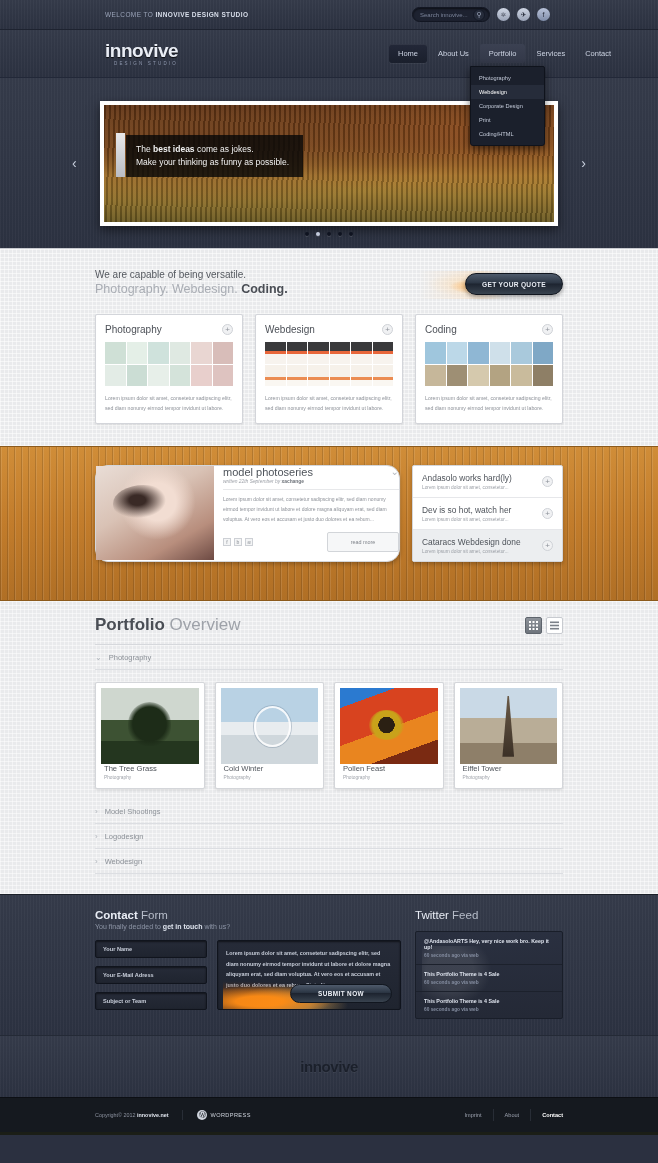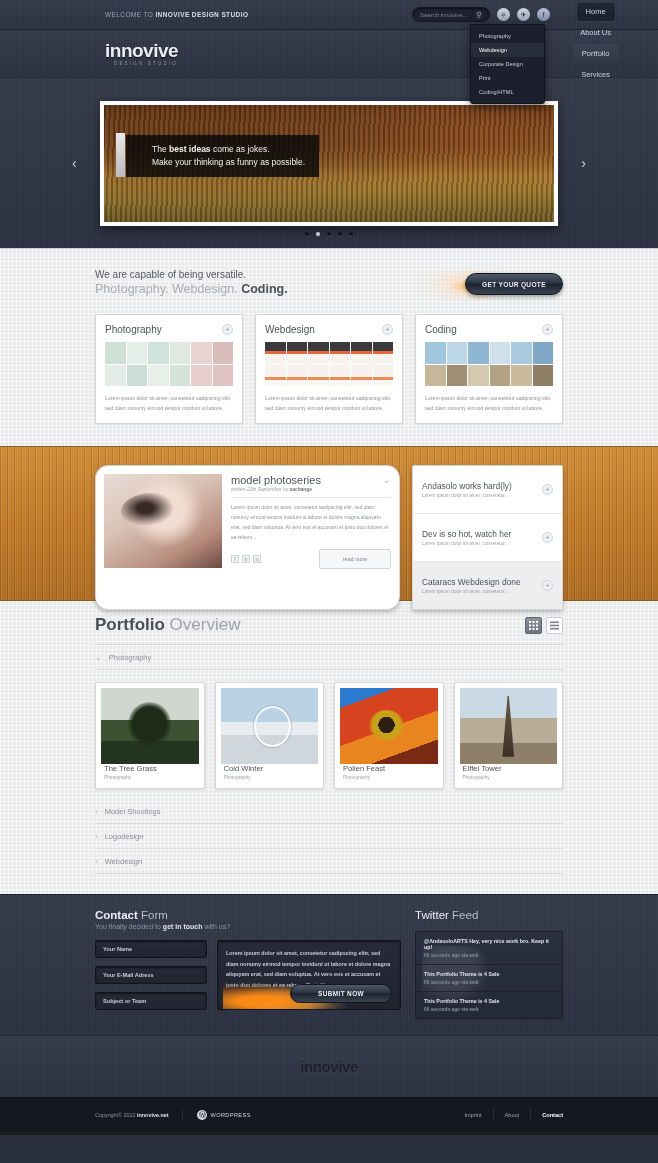--- a/index.html
+++ b/index.html
@@ -39,21 +39,21 @@
   .soc.s2{ background:linear-gradient(180deg,#cfd6e4,#9aa3b7); }
   .soc.s3{ background:linear-gradient(180deg,#b9c3da,#7f8ca8); }
 
   
   .header{ height:48px; display:flex; align-items:center; padding:0 20px 0 105px;
            border-bottom:1px solid #20slot; position:relative; }
   .header{ border-bottom:1px solid #222838; }
   .logo{ color:#e9edf5; font-size:19px; font-weight:bold; letter-spacing:-.5px; line-height:1;
          text-shadow:0 1px 1px rgba(0,0,0,.8); }
   .logo-sub{ font-size:4.5px; letter-spacing:2.2px; color:#8e97ad; text-align:right; margin-top:1px;}
-  nav{ margin-left:auto; display:flex; align-items:center; gap:2px; padding-right:18px; position:relative;flex-direction:column;}
+  nav{ margin-left:auto; display:flex; align-items:center; gap:2px; padding-right:18px; position:relative;}
   nav a{ font-size:7.5px; color:#ccd3e2; text-decoration:none; padding:5px 9px; border-radius:3px;
          white-space:nowrap; }
   nav a.active{ background:linear-gradient(180deg,#232838,#1a1f2c); box-shadow:inset 0 1px 0 rgba(255,255,255,.07),0 1px 0 rgba(255,255,255,.05);}
   nav a.open{ background:linear-gradient(180deg,#3b4152,#333848); }
   .dropdown{ position:absolute; top:22px; left:calc(100% - 168px); width:75px; background:#1b202c;
              border:1px solid #0f131c; border-radius:0 2px 3px 3px; box-shadow:0 3px 8px rgba(0,0,0,.55);
              padding:4px 0; z-index:30;}
   .dropdown .item{ font-size:5.6px; color:#c5ccdb; padding:4px 8px; }
   .dropdown .item.hl{ background:#262c3a; color:#fff; }
 
@@ -65,21 +65,21 @@
                 box-shadow:0 4px 10px rgba(0,0,0,.5); }
   .slide{ width:100%; height:100%; position:relative; overflow:hidden;
           background:
             radial-gradient(ellipse at 20% 30%, #6b3a18 0%, rgba(107,58,24,0) 55%),
             radial-gradient(ellipse at 80% 25%, #8a4a1c 0%, rgba(138,74,28,0) 50%),
             linear-gradient(180deg,#5a2f12 0%, #8d5a20 35%, #b98a32 60%, #6b5a22 100%);}
   .slide:after{ content:""; position:absolute; inset:0;
     background:repeating-linear-gradient(92deg, rgba(0,0,0,.22) 0 2px, rgba(255,255,255,.05) 2px 5px);}
   .caption{ position:absolute; left:22px; top:30px; background:rgba(8,8,8,.82); color:#f2f2f2;
             padding:8px 14px 8px 10px; z-index:3; }
-  .caption .l{ font-size:8.5px; line-height:1.55; white-space:nowrap;margin-left:16px;}
+  .caption .l{ font-size:8.5px; line-height:1.55; white-space:nowrap;}
   .cap-bar{ position:absolute; left:12px; top:28px; width:9px; height:44px;
             background:linear-gradient(180deg,#e8e8ea,#b9bcc4); z-index:4;}
   .dots{ position:absolute; bottom:12px; left:0; right:0; display:flex; justify-content:center; gap:7px;}
   .dot{ width:4px;height:4px;border-radius:50%;background:#0f1320; box-shadow:0 1px 0 rgba(255,255,255,.12);}
   .dot.on{ background:#c4ccdd; }
 
   
   .light{ background:#e9eaec;
     background-image:repeating-linear-gradient(0deg, rgba(255,255,255,.55) 0 1px, rgba(0,0,0,0) 1px 4px),
                      repeating-linear-gradient(90deg, rgba(255,255,255,.5) 0 1px, rgba(0,0,0,0) 1px 4px);
@@ -134,21 +134,21 @@
     background-color:#c8822f;
     background-image:
       repeating-linear-gradient(90deg, rgba(0,0,0,.14) 0 1px, rgba(255,255,255,.10) 1px 2px, rgba(0,0,0,0) 2px 7px),
       linear-gradient(180deg,#d08d38 0%, #c27c2b 50%, #b06f25 100%);
     border-top:1px solid #8c5a1c; border-bottom:1px solid #8c5a1c;}
   .blogheads{ display:flex; }
   .bh{ font-size:11px; color:#f6e3cd; text-shadow:0 1px 1px rgba(0,0,0,.35); }
   .bh b{ color:#fff; font-weight:bold;}
   .bh.right{ margin-left:auto; margin-right:45px;}
   .blogrow{ display:flex; gap:12px; margin-top:8px; }
-  .entry{ width:305px; background:#fff; border:1px solid #d4d6da; border-radius:13px; padding:8px;
+  .entry{ width:305px; background:#fff; border:1px solid #d4d6da; border-radius:13px; padding:0;
           display:flex; gap:9px; box-shadow:0 2px 4px rgba(0,0,0,.25);}
   .entry-img{ width:118px; height:94px; flex:none; position:relative; overflow:hidden;
     background:
       radial-gradient(circle at 52% 38%, #f2ddd2 0 22%, rgba(242,221,210,0) 45%),
       linear-gradient(150deg,#e9ddd6 0%, #d9c2b5 40%, #b88e7d 75%, #6d4a43 100%);}
   .entry-img:after{ content:""; position:absolute; left:14%; top:20%; width:52%; height:40%;
       border-radius:50%; background:radial-gradient(ellipse at 40% 40%, #3a2a26 0 16%, rgba(58,42,38,0) 55%);}
   .entry-body{ flex:1; min-width:0; }
   .entry-title{ font-size:11px; color:#4e535a; display:flex; align-items:flex-start; }
   .chev{ margin-left:auto; color:#b4b9c0; font-size:10px; }
@@ -157,21 +157,21 @@
   .entry-meta b{ font-style:normal; color:#6e737a; }
   .entry-text{ font-size:5px; color:#8e9299; line-height:1.95; margin-top:5px; }
   .entry-foot{ display:flex; align-items:center; margin-top:7px; }
   .share{ display:flex; gap:3px; }
   .share i{ width:8px;height:8px;display:block;border:1px solid #cdd0d5;background:#f4f5f6;
             font-size:5px;color:#8a8f96;text-align:center;line-height:7px;font-style:normal;}
   .readmore{ margin-left:auto; width:72px;height:20px;border:1px solid #d2d5d9;background:#f6f7f8;
              border-radius:2px; font-size:5.4px; color:#80858c; display:flex;align-items:center;justify-content:center;}
   .posts{ flex:1; background:#fff; border:1px solid #d4d6da; border-radius:2px; overflow:hidden;
           box-shadow:0 2px 4px rgba(0,0,0,.25);}
-  .post{ padding:15px 9px; border-bottom:1px solid #e6e7ea; display:flex; align-items:center;justify-content:flex-end; }
+  .post{ padding:7px 9px; border-bottom:1px solid #e6e7ea; display:flex; align-items:center;justify-content:flex-end; }
   .post:last-child{ border-bottom:0; background:#eceef0; }
   .post-t{ font-size:8.4px; color:#4e535a; }
   .post-x{ font-size:4.8px; color:#9b9fa6; margin-top:2px;}
 
   
   .portfolio{ background:#e9eaec; padding:14px 95px 20px;
     background-image:repeating-linear-gradient(0deg, rgba(255,255,255,.5) 0 1px, rgba(0,0,0,0) 1px 4px),
                      repeating-linear-gradient(90deg, rgba(255,255,255,.45) 0 1px, rgba(0,0,0,0) 1px 4px);}
   .pf-head{ display:flex; align-items:center; padding-bottom:9px; border-bottom:1px solid #d6d8dc;}
   .pf-title{ font-size:17px; color:#9ea2a9;} .pf-title b{ color:#4a4e55; font-weight:bold;}

